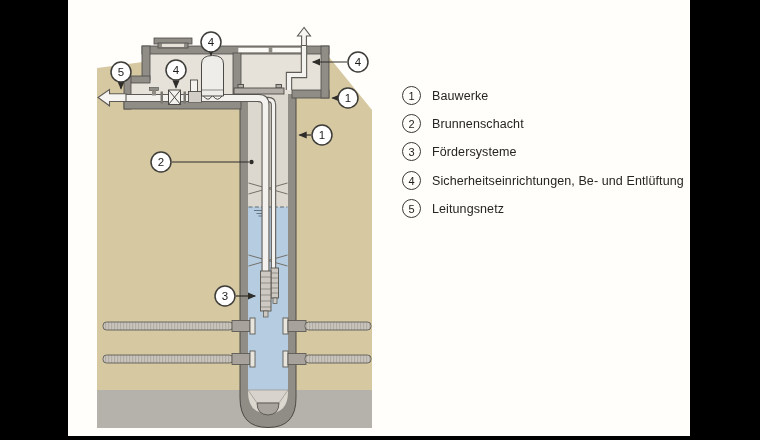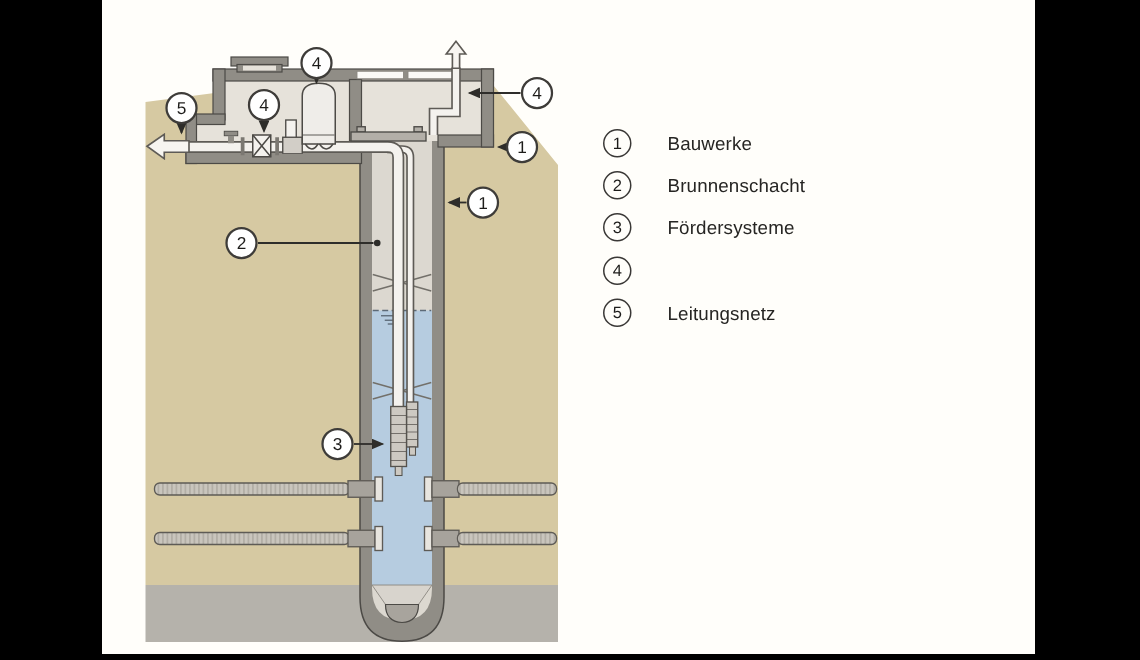--- a/index.html
+++ b/index.html
@@ -12,21 +12,21 @@
   .legend-row{
     position:absolute;display:flex;align-items:center;gap:11px;
     white-space:nowrap;
   }
   .legend-num{
     width:19px;height:19px;box-sizing:border-box;flex:0 0 19px;
     border:1.5px solid #3a3836;border-radius:50%;
     display:flex;align-items:center;justify-content:center;
     font-size:11px;color:#1d1c1a;background:#fffefa;
   }
-  .legend-label{font-size:12.5px;color:#262523;letter-spacing:.1px;margin-left:13px;}
+  .legend-label{font-size:12.5px;color:#262523;letter-spacing:.1px;}
   svg text.callout-num{
     font-family:"Liberation Sans",sans-serif;font-size:11.5px;fill:#1d1c1a;
     text-anchor:middle;
   }
 </style>
 </head>
 <body>
 
 <div class="stage">
 
@@ -221,20 +221,21 @@
   <div class="legend-row" style="top:114px">
     <span class="legend-num">2</span>
     <span class="legend-label">Brunnenschacht</span>
   </div>
   <div class="legend-row" style="top:142px">
     <span class="legend-num">3</span>
     <span class="legend-label">Fördersysteme</span>
   </div>
   <div class="legend-row" style="top:171px">
     <span class="legend-num">4</span>
+    <span class="legend-label">Sicherheitseinrichtungen, Be- und Entlüftung</span>
   </div>
   <div class="legend-row" style="top:199px">
     <span class="legend-num">5</span>
     <span class="legend-label">Leitungsnetz</span>
   </div>
 </div>
 
 </div>
 
 </body></html>

